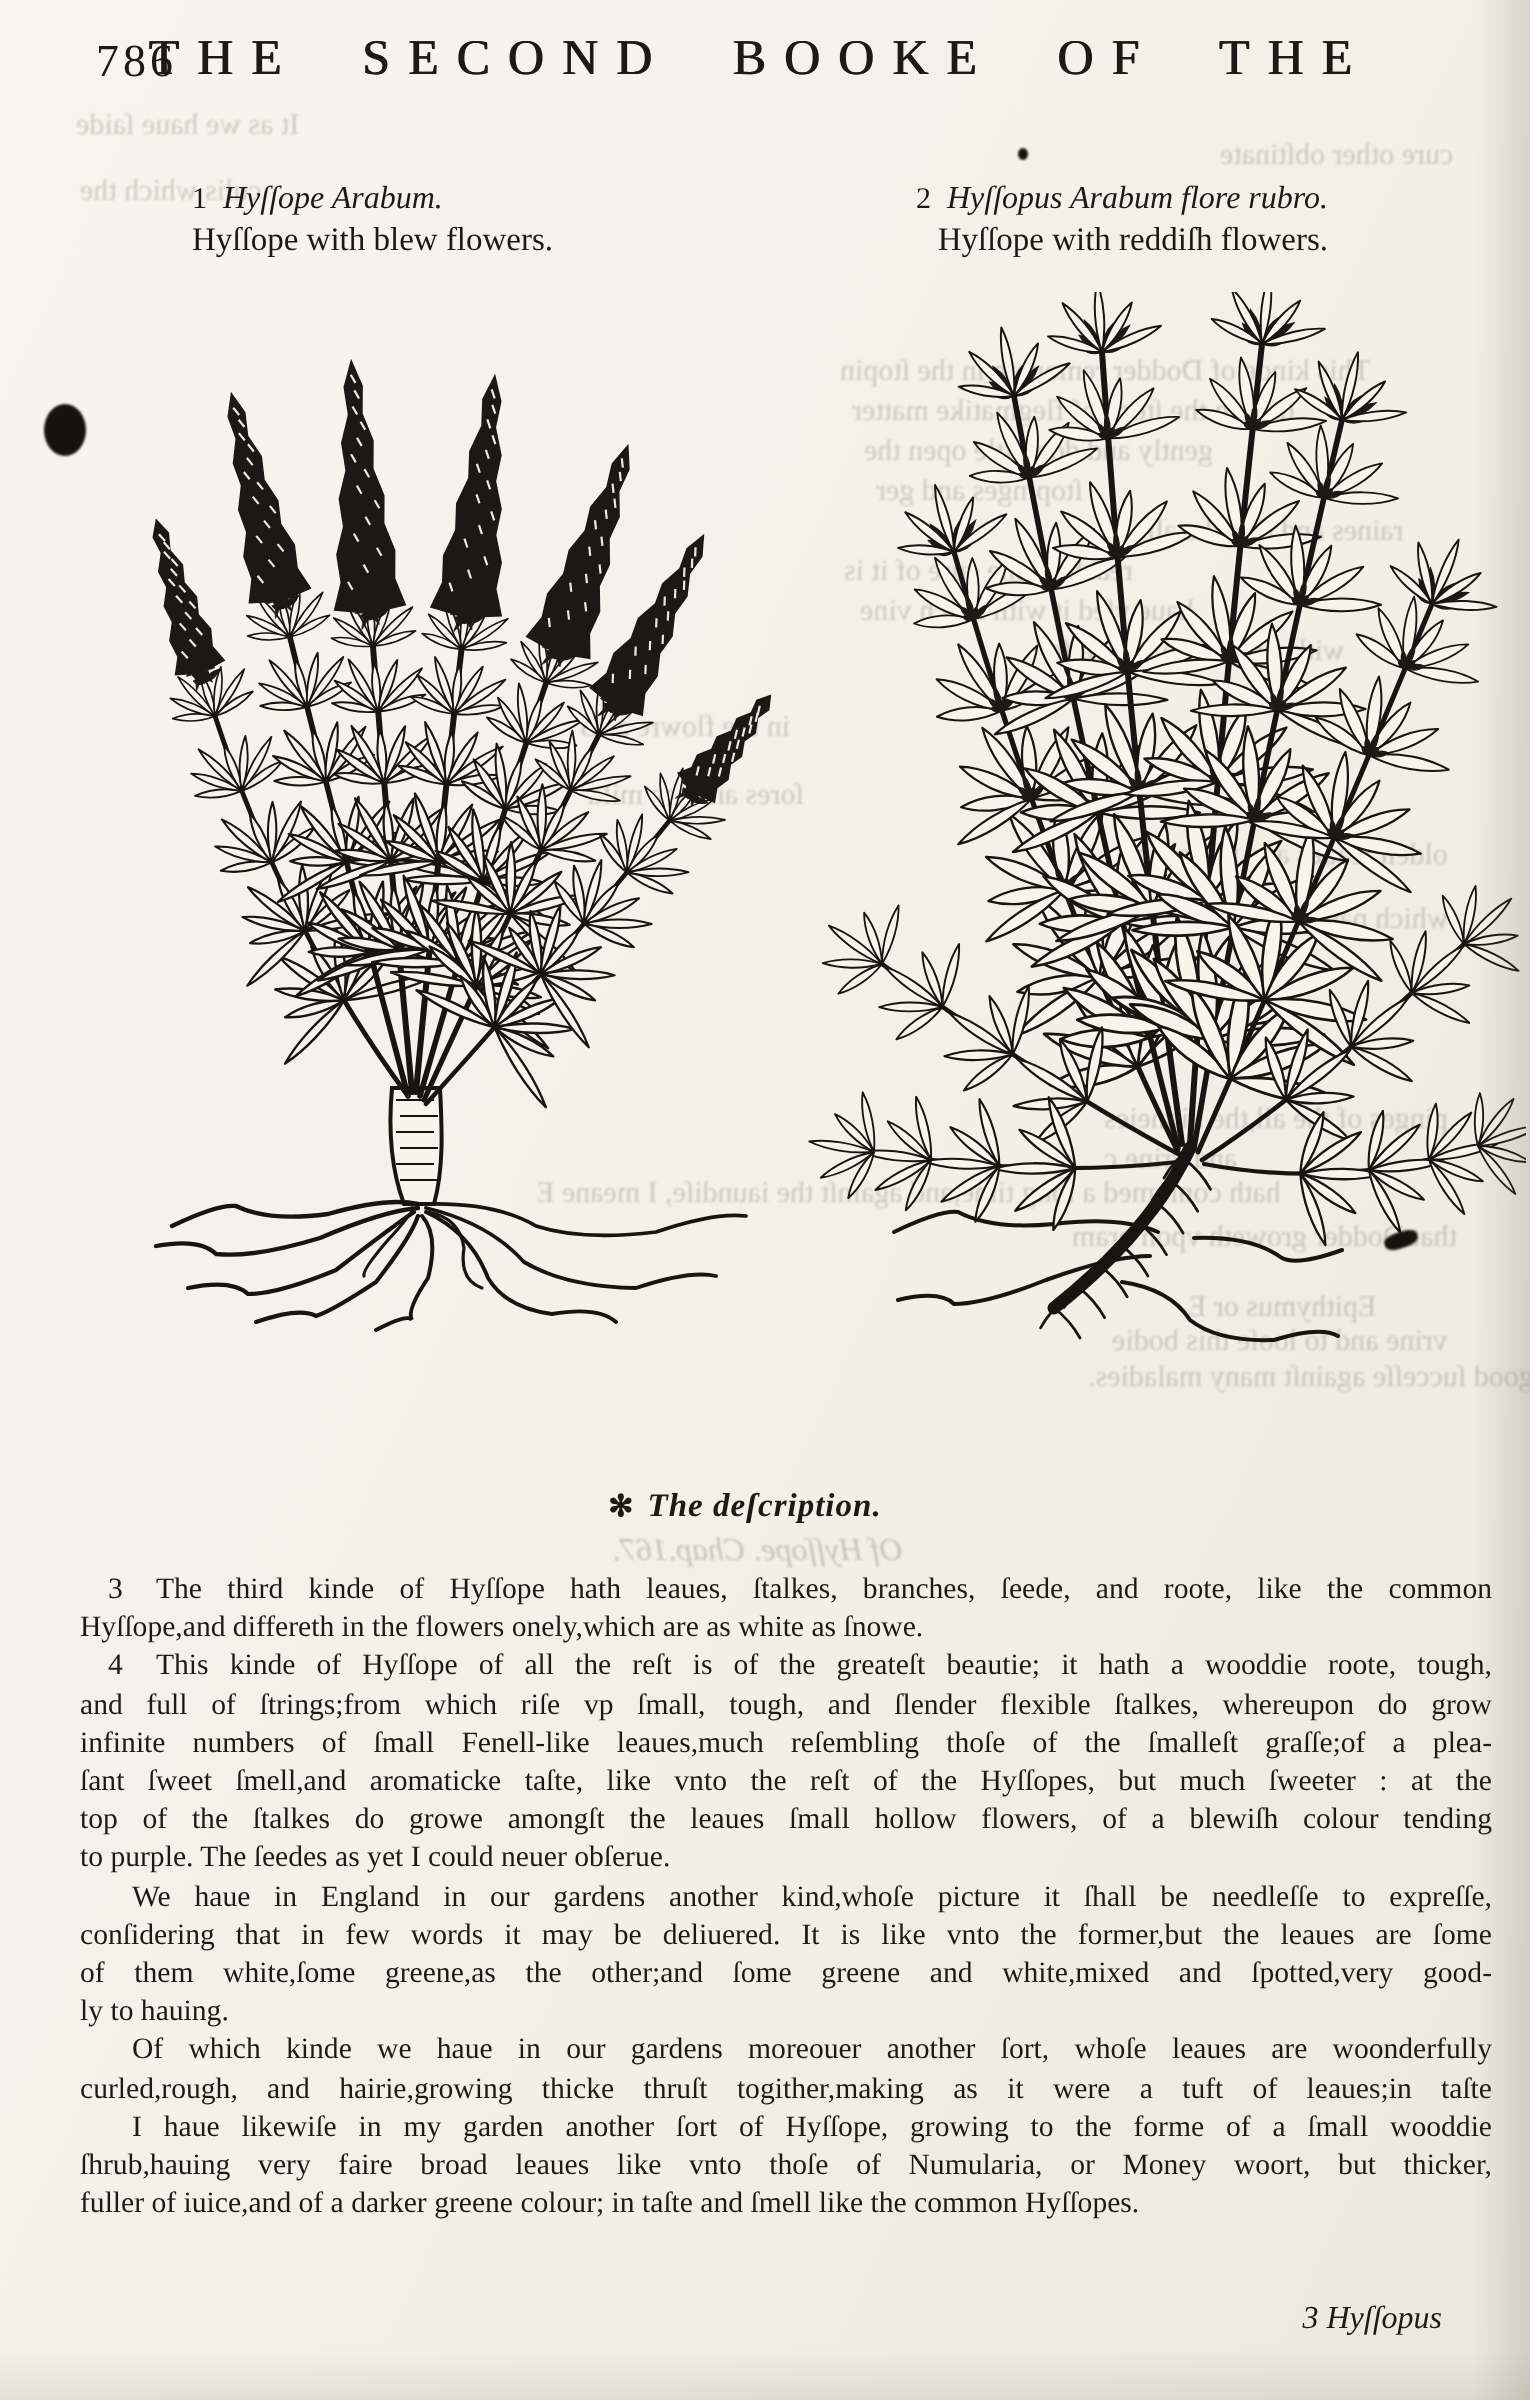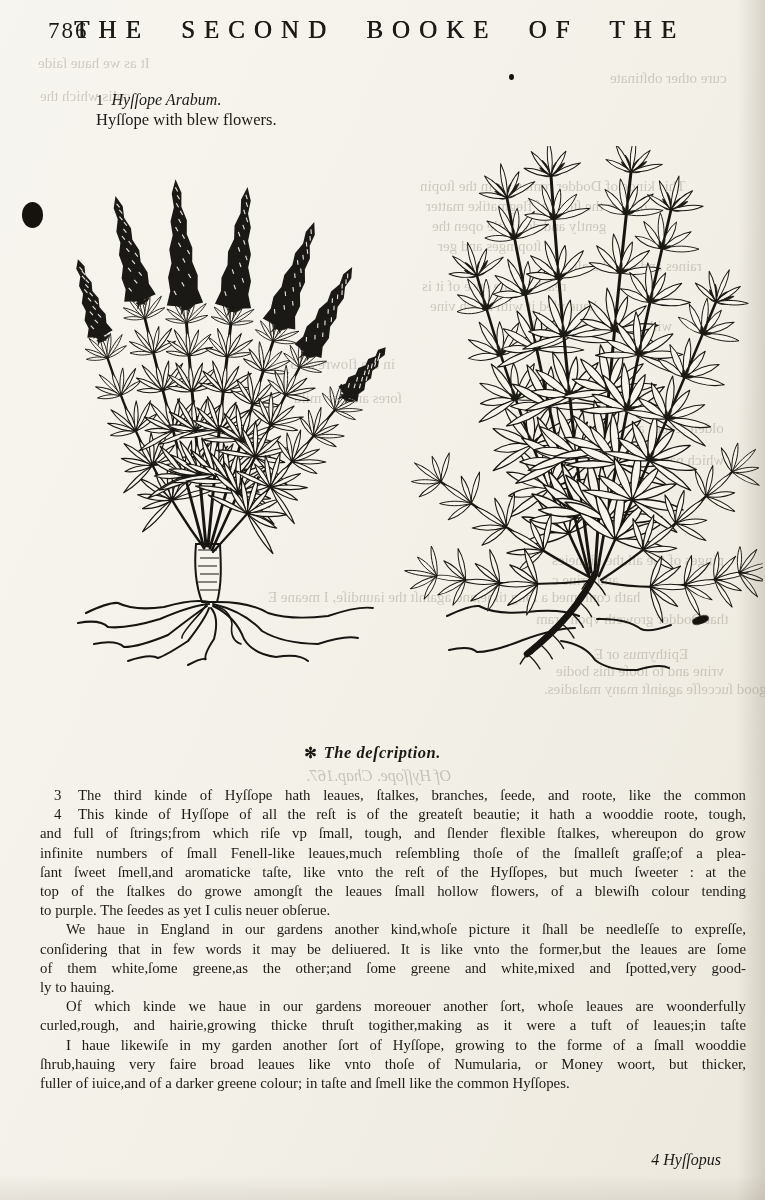--- a/index.html
+++ b/index.html
@@ -11,21 +11,21 @@
   .edge{position:absolute;pointer-events:none;}
   .edge-right{right:0;top:0;width:28px;height:100%;background:linear-gradient(to left,rgba(110,100,82,.20),rgba(110,100,82,0));}
   .edge-bottom{left:0;bottom:0;width:100%;height:26px;background:linear-gradient(to top,rgba(110,100,82,.12),rgba(110,100,82,0));}
   .folio{position:absolute;left:48px;top:18px;font-size:23px;letter-spacing:2px;}
   .running-title{position:absolute;left:64px;right:70px;top:16px;text-align:center;font-size:25px;letter-spacing:9px;word-spacing:16px;text-shadow:.5px 0 0 #1c1a16;}
   .caption{position:absolute;line-height:20px;}
   .caption-1{left:96px;top:90px;}
   .caption-2{left:458px;top:90px;}
   .cap-lat{font-style:italic;font-size:16px;}
   .cap-num{font-style:normal;margin-right:8px;font-size:15px;}
-  .cap-eng{font-size:16.5px;}
+  .cap-eng{font-size:16.5px;text-align:right;}
   .fig{position:absolute;top:146px;width:364px;height:548px;}
   #woodcut-left{left:36px;}
   #woodcut-right{left:399px;}
   .desc-head{position:absolute;left:0;right:20px;top:743px;text-align:center;font-size:16.5px;}
   .orn{font-weight:bold;font-size:15px;margin-right:7px;}
   .desc-title{font-style:italic;font-weight:bold;letter-spacing:.5px;}
   .bodytext{position:absolute;left:40px;top:786px;width:706px;font-size:14.8px;line-height:19.2px;}
   .bl{text-align:justify;text-align-last:justify;}
   .bl.end{text-align-last:left;}
   .bl.ind{text-indent:26px;}
@@ -74,20 +74,24 @@
   <div class="bleed" style="left:556px;top:663px">vrine and to looſe this bodie</div>
   <div class="bleed" style="left:544px;top:681px">good ſucceſſe againſt many maladies.</div>
   <div class="bleed it" style="left:306px;top:767px">Of Hyſſope. Chap.167.</div>
 
   <div class="folio">786</div>
   <div class="running-title">THE SECOND BOOKE OF THE</div>
 
   <div class="caption caption-1">
     <div class="cap-lat"><span class="cap-num">1</span><span>Hyſſope Arabum.</span></div>
     <div class="cap-eng">Hyſſope with blew flowers.</div>
+  </div>
+  <div class="caption caption-2">
+    <div class="cap-lat"><span class="cap-num">2</span><span>Hyſſopus Arabum flore rubro.</span></div>
+    <div class="cap-eng">Hyſſope with reddiſh flowers.</div>
   </div>
 
   <svg id="woodcut-left" class="fig" viewBox="0 0 364 548">
       <g>
         <path d="M160 398 C158 420 160 440 166 456 L181 456 C186 438 185 418 184 398 Z" class="trunk"></path>
         <path d="M162 404 h19" class="hatch"></path>
         <path d="M164 412 h19" class="hatch"></path>
         <path d="M162 420 h19" class="hatch"></path>
         <path d="M164 428 h19" class="hatch"></path>
         <path d="M162 436 h19" class="hatch"></path>
@@ -1125,42 +1129,43 @@
         <path d="M0 0C3.6 -13.299999999999999 3.3120000000000003 -27.36 0 -38C-3.3120000000000003 -27.36 -3.6 -13.299999999999999 0 0Z" class="leaf" transform="translate(340 427) rotate(142.07208023799276) scale(0.8)"></path>
       </g>
     </svg>
 
   <div class="desc-head">
     <span class="orn">✻</span><span class="desc-title">The deſcription.</span>
   </div>
 
   <div class="bodytext">
     <div class="bl"><span class="pnum">3</span><span>The third kinde of Hyſſope hath leaues, ſtalkes, branches, ſeede, and roote, like the common</span></div>
+    <div class="bl end">Hyſſope,and differeth in the flowers onely,which are as white as ſnowe.</div>
 
     <div class="bl"><span class="pnum">4</span><span>This kinde of Hyſſope of all the reſt is of the greateſt beautie; it hath a wooddie roote, tough,</span></div>
     <div class="bl">and full of ſtrings;from which riſe vp ſmall, tough, and ſlender flexible ſtalkes, whereupon do grow</div>
     <div class="bl">infinite numbers of ſmall Fenell-like leaues,much reſembling thoſe of the ſmalleſt graſſe;of a plea-</div>
     <div class="bl">ſant ſweet ſmell,and aromaticke taſte, like vnto the reſt of the Hyſſopes, but much ſweeter : at the</div>
     <div class="bl">top of the ſtalkes do growe amongſt the leaues ſmall hollow flowers, of a blewiſh colour tending</div>
-    <div class="bl end">to purple. The ſeedes as yet I culis neuer obſerue.</div>
+    <div class="bl end">to purple. The ſeedes as yet I could neuer obſerue.</div>
 
     <div class="bl ind">We haue in England in our gardens another kind,whoſe picture it ſhall be needleſſe to expreſſe,</div>
     <div class="bl">conſidering that in few words it may be deliuered. It is like vnto the former,but the leaues are ſome</div>
     <div class="bl">of them white,ſome greene,as the other;and ſome greene and white,mixed and ſpotted,very good-</div>
     <div class="bl end">ly to hauing.</div>
 
     <div class="bl ind">Of which kinde we haue in our gardens moreouer another ſort, whoſe leaues are woonderfully</div>
     <div class="bl">curled,rough, and hairie,growing thicke thruſt togither,making as it were a tuft of leaues;in taſte</div>
 
     <div class="bl ind">I haue likewiſe in my garden another ſort of Hyſſope, growing to the forme of a ſmall wooddie</div>
     <div class="bl">ſhrub,hauing very faire broad leaues like vnto thoſe of Numularia, or Money woort, but thicker,</div>
     <div class="bl end">fuller of iuice,and of a darker greene colour; in taſte and ſmell like the common Hyſſopes.</div>
   </div>
 
-  <div class="catchword">4 Hyſſopus</div>
+  <div class="catchword">3 Hyſſopus</div>
 
   <div class="blot blot-large"></div>
   <div class="blot blot-fleck"></div>
   <div class="blot blot-speck"></div>
 
   <div class="edge edge-right"></div>
   <div class="edge edge-bottom"></div>
 </div>
 
 </body></html>

